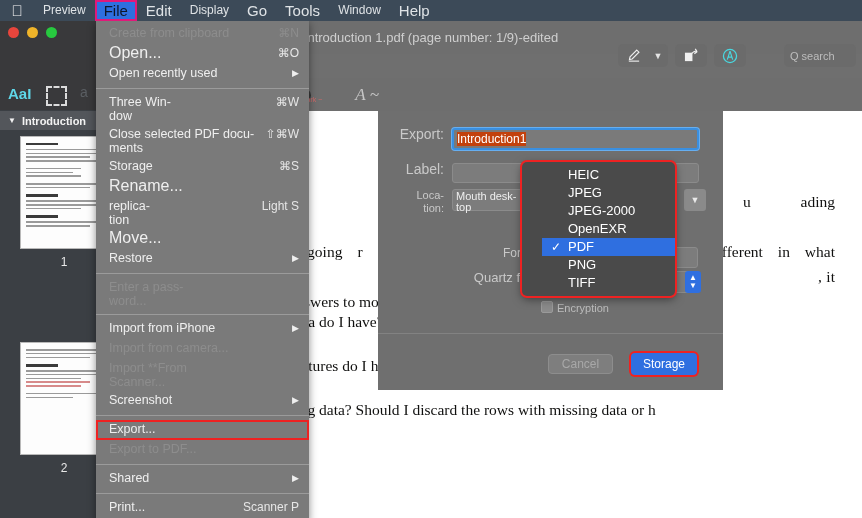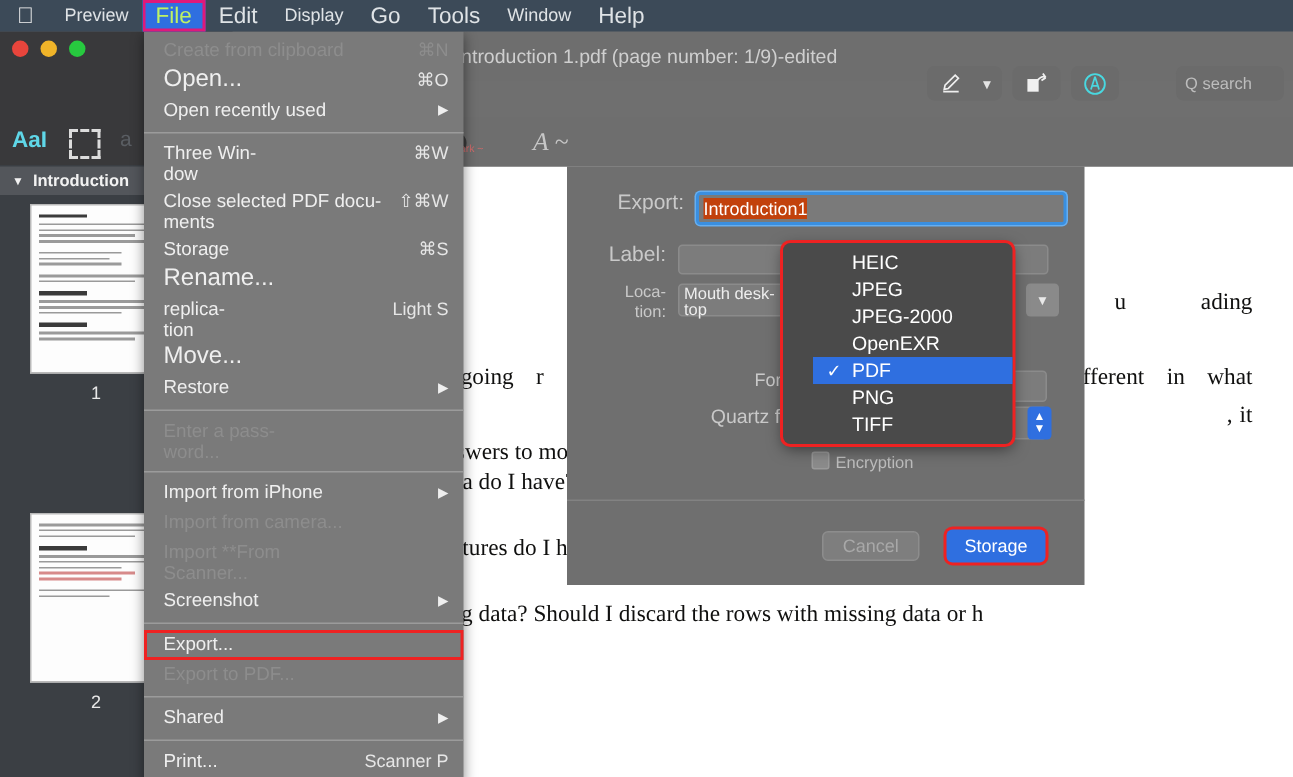--- a/index.html
+++ b/index.html
@@ -16,21 +16,21 @@
     position:absolute;left:0;top:0;width:862px;height:21px;
     background:#3c4a58;
     display:flex;align-items:center;gap:0px;
     color:#e8eaec;font-size:13px;z-index:60;
   }
   .menubar .apple{width:34px;text-align:center;font-size:15px;color:#f2f2f2;line-height:1;}
   .mb-item{padding:0 9px;height:21px;line-height:21px;white-space:nowrap;color:#dfe3e6;}
   .mb-item.big{font-size:15px;}
   .mb-item.sm{font-size:12px;}
   .mb-item.active{
-    background:#2f6fe0;color:#bef264;
+    background:#2f6fe0;color:#0f172a;
     box-shadow:0 0 0 2px #e0197a inset;
     position:relative;
   }
 
   
   .titlebar{
     position:absolute;left:0;top:21px;width:862px;height:33px;
     background:#6e6e6e;z-index:5;
   }
   .title-text{
@@ -306,21 +306,21 @@
         <div class="tl-line w90"></div>
         <div class="tl-line w60"></div>
       </div>
       <div class="thumb-num">2</div>
     </div>
   </div>
 
   <div class="dlgshade"></div>
   <div class="dlg">
 
-    <div class="dlg-row" style="left:0;top:17px;width:345px;justify-content:center;">
+    <div class="dlg-row" style="left:0;top:17px;width:345px;">
       <div class="dlg-lbl" style="width:66px;font-size:14px;">Export:</div>
       <div class="fld focus" style="width:247px;height:22px;margin-left:8px;">
         <div class="fld-text" style="padding-top:2px;"><span class="sel-text">Introduction1</span></div>
       </div>
     </div>
 
     <div class="dlg-row" style="left:0;top:52px;width:345px;">
       <div class="dlg-lbl" style="width:66px;font-size:14px;">Label:</div>
       <div class="fld" style="width:247px;height:20px;margin-left:8px;">
         <div class="fld-text"></div>

